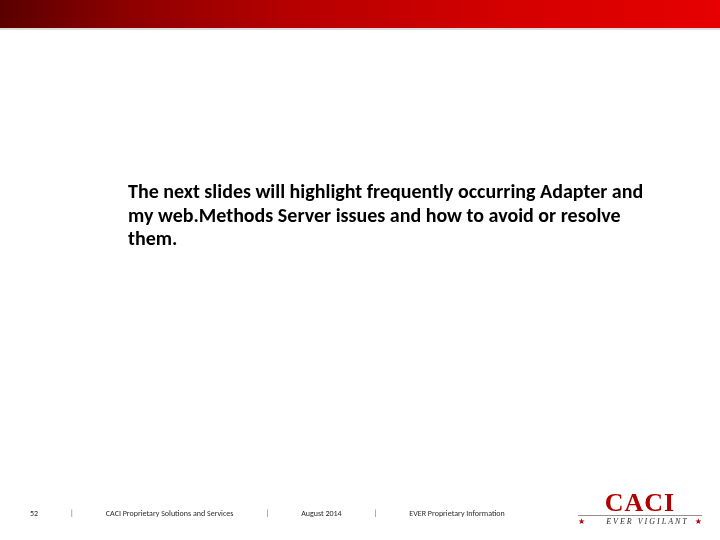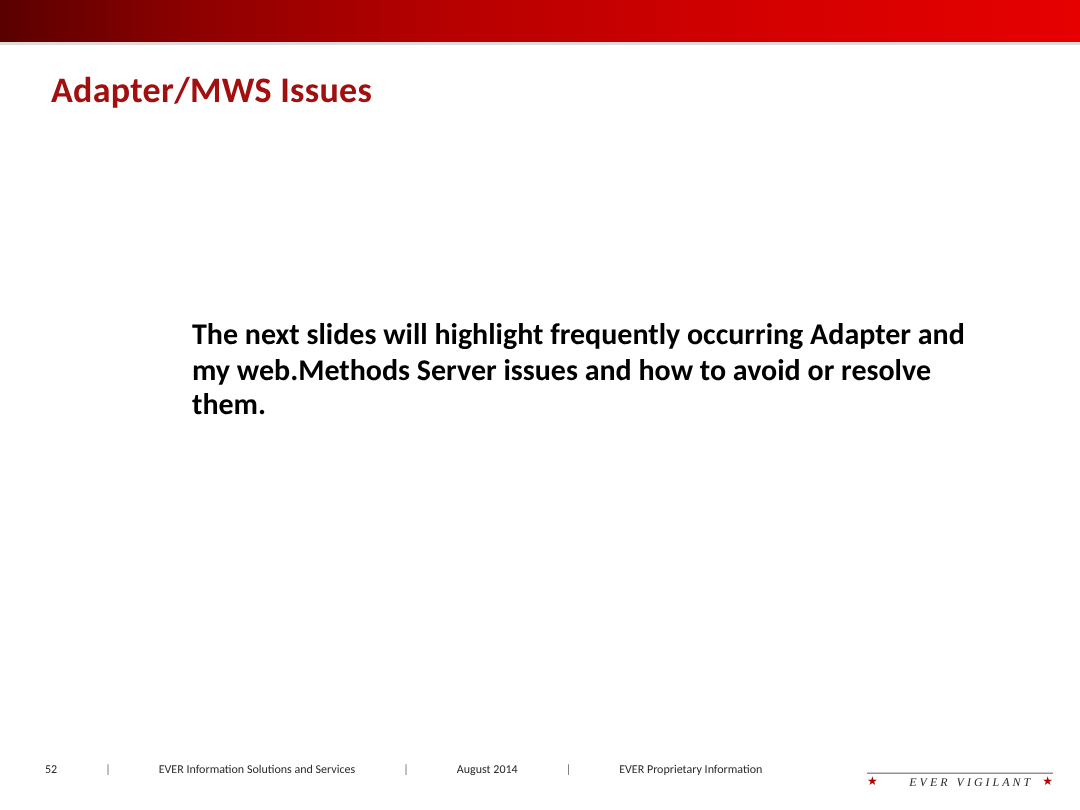--- a/index.html
+++ b/index.html
@@ -2,51 +2,51 @@
 <html><head>
 <meta charset="utf-8">
 <style>
   * { margin: 0; padding: 0; box-sizing: border-box; }
   html, body { width: 720px; height: 540px; font-family: Calibri, "Segoe UI", Arial, sans-serif; background: #fff; color: #000; }
   .slide { position: relative; width: 720px; height: 540px; }
   .top-bar { position: absolute; top: 0; left: 0; width: 720px; height: 30px;
     background: linear-gradient(to right, #5a0000 0%, #8e0000 18%, #b50000 40%, #d40000 70%, #e60000 100%);
     border-bottom: 2px solid #dcdcdc; }
   .title { position: absolute; top: 46px; left: 34px; font-size: 24px; font-weight: 700; color: #a10f0f; letter-spacing: .2px; }
-  .body-text { position: absolute; top: 212px; left: 128px; width: 520px; font-size: 20px; font-weight: 700; line-height: 1.18; color: #000; }
+  .body-text { position: absolute; top: 180px; left: 128px; width: 520px; font-size: 20px; font-weight: 700; line-height: 1.18; color: #000; }
   .footer { position: absolute; left: 30px; bottom: 22px; display: flex; align-items: center; gap: 32px; font-size: 8px; color: #2b2b2b; }
   .footer .sep { color: #6b6b6b; }
   .logo { position: absolute; right: 18px; bottom: 14px; text-align: center; }
   .logo .name { font-family: "Times New Roman", Georgia, serif; font-weight: 700; font-size: 26px; letter-spacing: 1px; color: #b20000; line-height: .9; }
   .logo .tag { display: flex; align-items: center; justify-content: center; gap: 6px; margin-top: 1px; }
   .logo .star { color: #b20000; font-size: 8px; line-height: 1; position: relative; top: -1px; }
   .logo .ev { font-family: "Times New Roman", Georgia, serif; font-style: italic; font-size: 8px; letter-spacing: 2px; color: #2b2b2b; margin-left: 15px; }
   .logo .rule { height: 1px; background: #9a8f8f; margin-top: 1px; }
 </style>
 </head>
 <body>
 
 <div class="slide">
   <div class="top-bar"></div>
 
-  <div class="title">Adapter/MWS Issues</div>
 
   <div class="body-text">The next slides will highlight frequently occurring Adapter and my web.Methods Server issues and how to avoid or resolve them.</div>
 
   <div class="footer">
     <span>52</span>
     <span class="sep">|</span>
-    <span>EVER Information Solutions and Services</span>
+    <span>CACI Proprietary Solutions and Services</span>
     <span class="sep">|</span>
     <span>August 2014</span>
     <span class="sep">|</span>
     <span>EVER Proprietary Information</span>
   </div>
 
   <div class="logo">
+    <div class="name">CACI</div>
     <div class="rule"></div>
     <div class="tag">
       <span class="star">★</span>
       <span class="ev">EVER VIGILANT</span>
       <span class="star">★</span>
     </div>
   </div>
 </div>
 
 </body></html>

